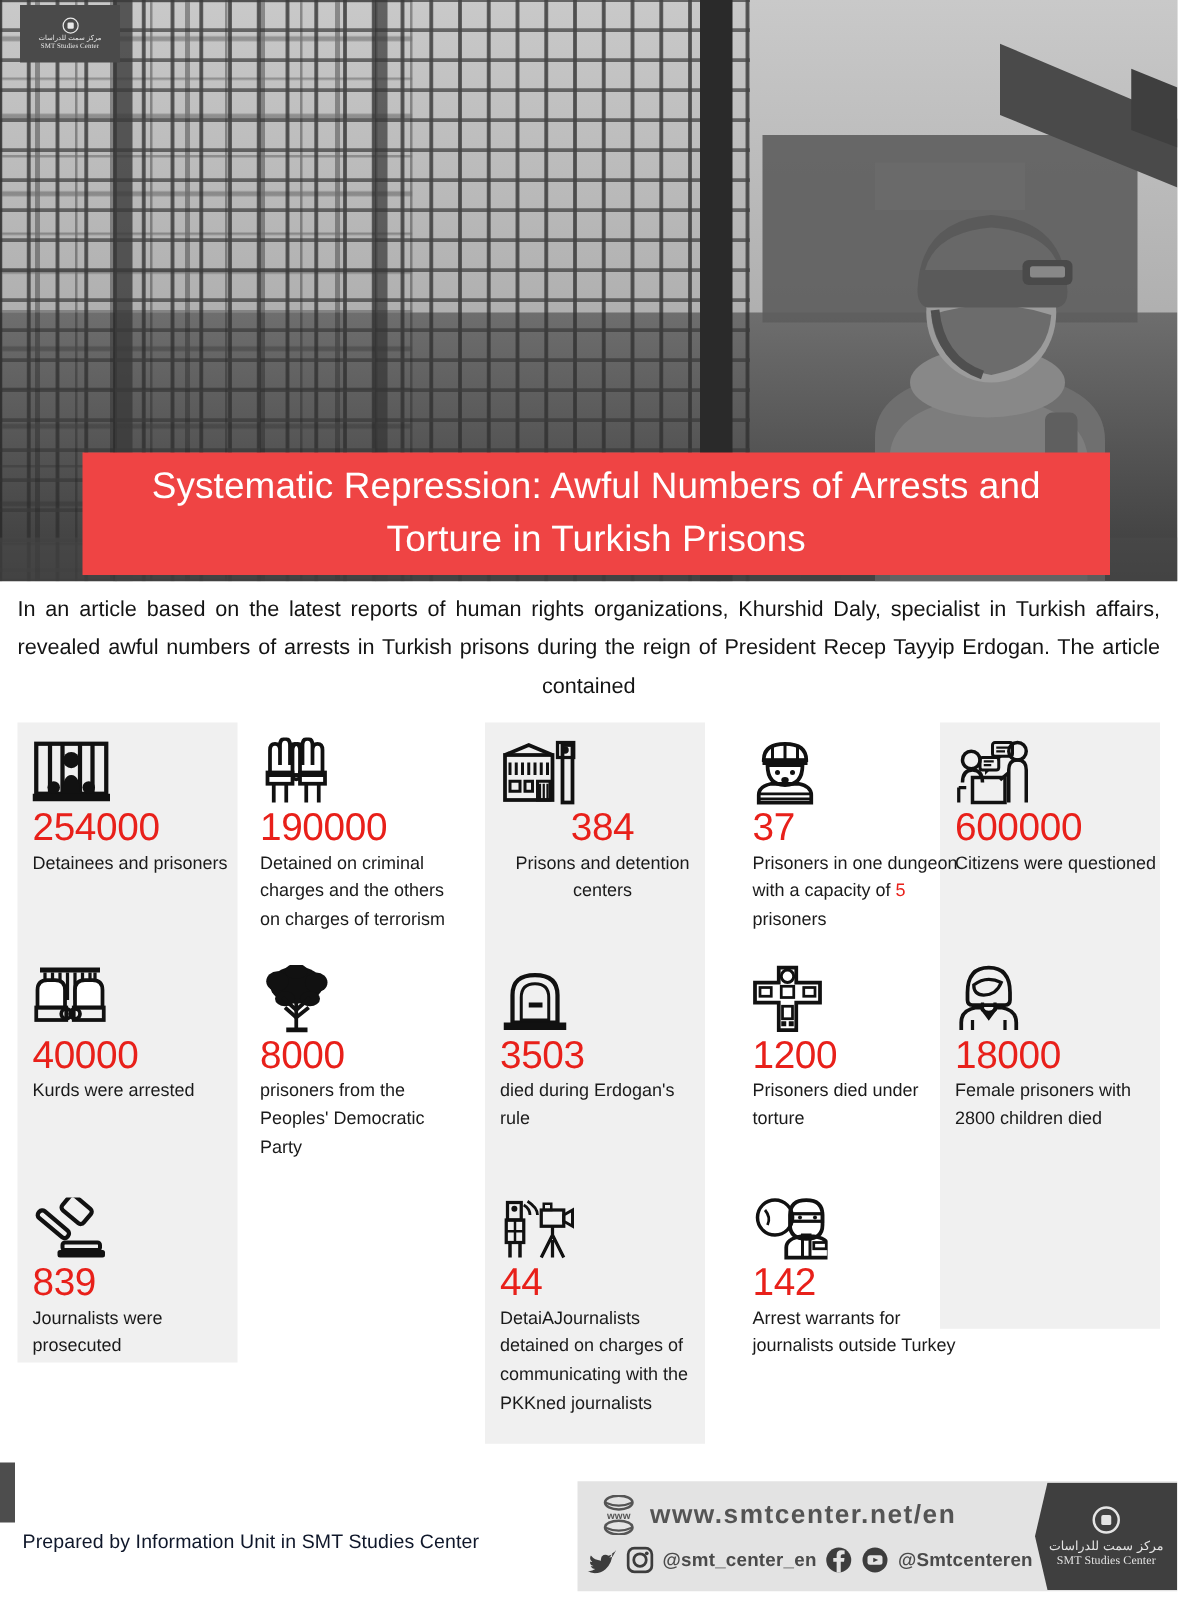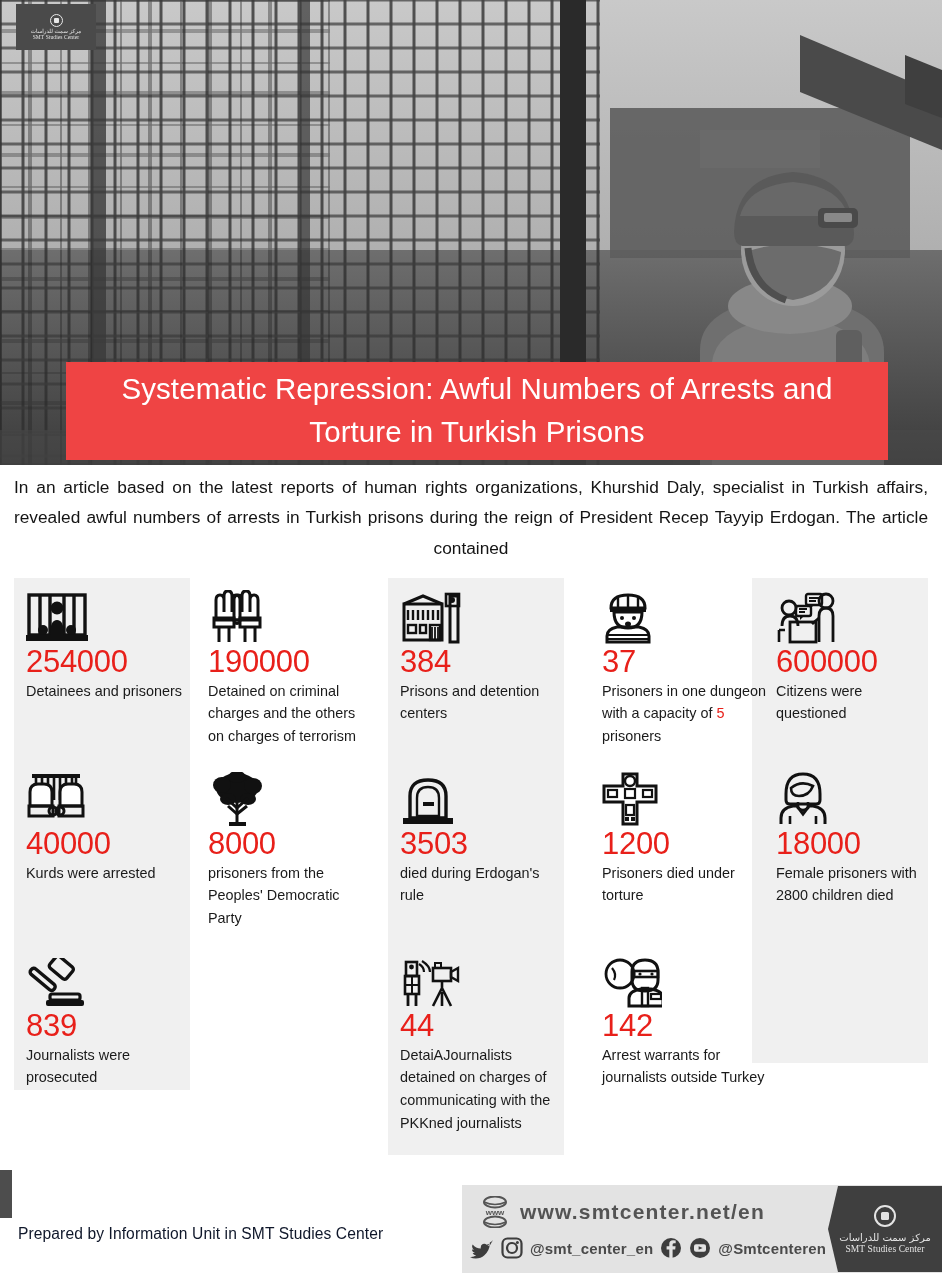--- a/index.html
+++ b/index.html
@@ -64,21 +64,21 @@
   .col .colbg {
     position:absolute; left:0; top:0; width:176px;
     background:#f0f0f0; z-index:0;
   }
   .col .inner { position:relative; z-index:2; padding:10px 0 0 12px; }
 
   .c1 { left:0px;   }
   .c2 { left:182px; }
   .c3 { left:374px; }
   .c4 { left:576px; }
-  .c5 { left:738px;padding-left:12px; }
+  .c5 { left:738px; }
 
   .c1 .colbg { width:176px; height:512px; }
   .c3 .colbg { width:176px; height:577px; }
   .c5 .colbg { width:176px; height:485px; }
 
   .stat { margin-bottom:5px; }
   .stat .icon {
     height:56px; display:flex; align-items:flex-end;
   }
   .stat .icon svg { display:block; }
@@ -90,21 +90,21 @@
     font-size:14.4px; line-height:1.58; color:#1a1a1a;
   }
   .stat .lbl .hl { color:#e8201a; }
 
   
   .row1 { margin-bottom:12px; }
   .row2 { margin-bottom:10px; }
 
   .c1 .row1 { height:170px; }
   .c2 .row1 { height:170px; }
-  .c3 .row1 { height:170px; }
+  .c3 .row1 { height:170px;text-align:center; }
   .c4 .row1 { height:170px; }
   .c5 .row1 { height:170px; }
 
   .c1 .row2 { height:172px; }
   .c2 .row2 { height:172px; }
   .c3 .row2 { height:172px; }
   .c4 .row2 { height:172px; }
   .c5 .row2 { height:172px; }
 
   

